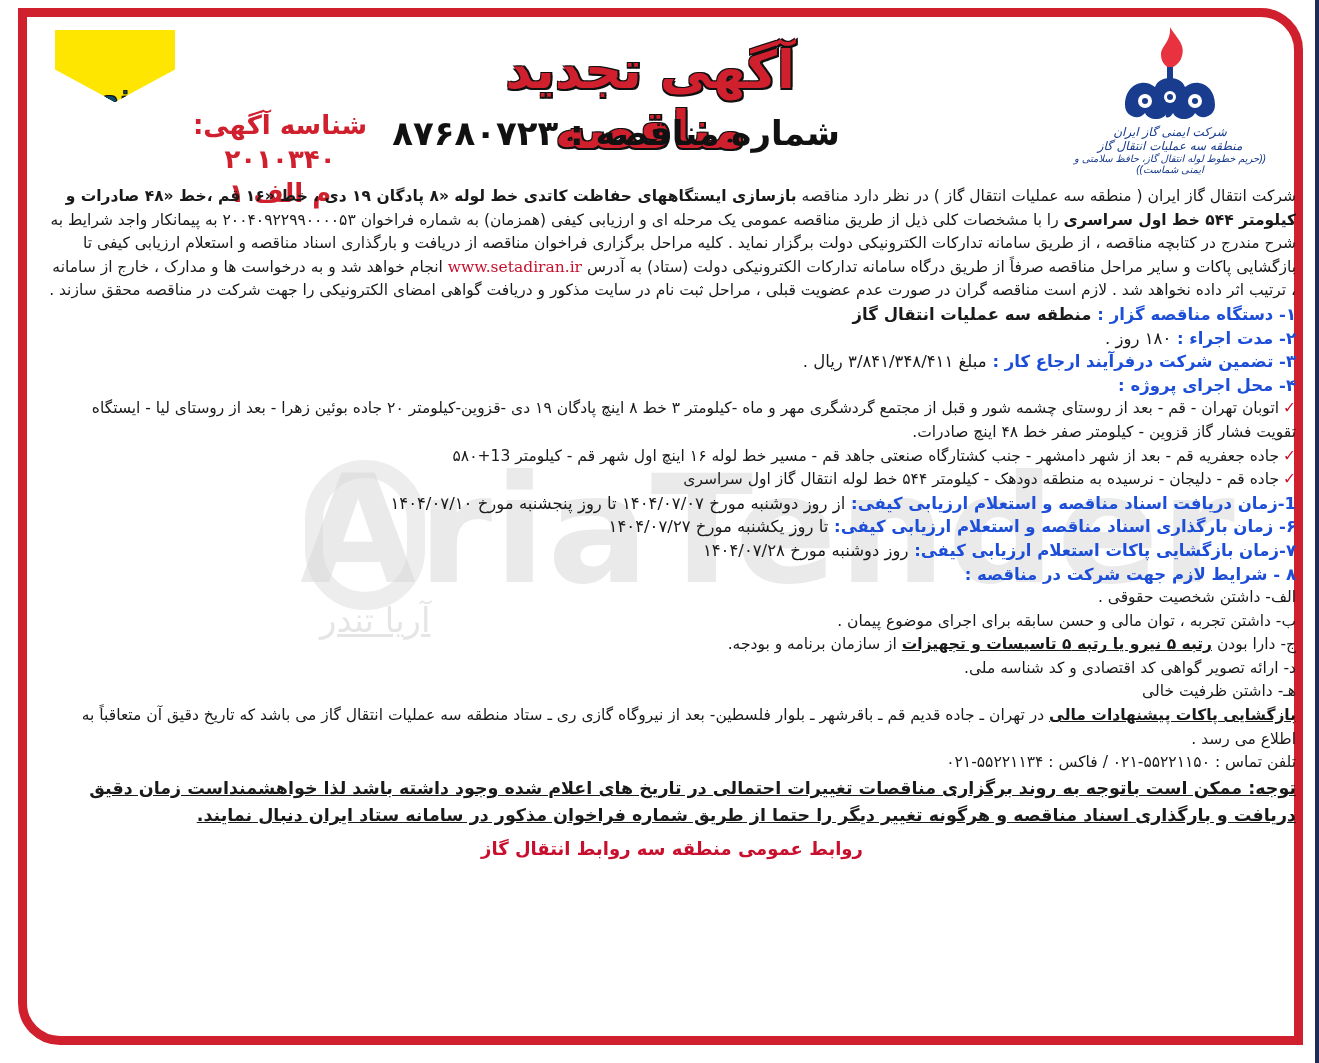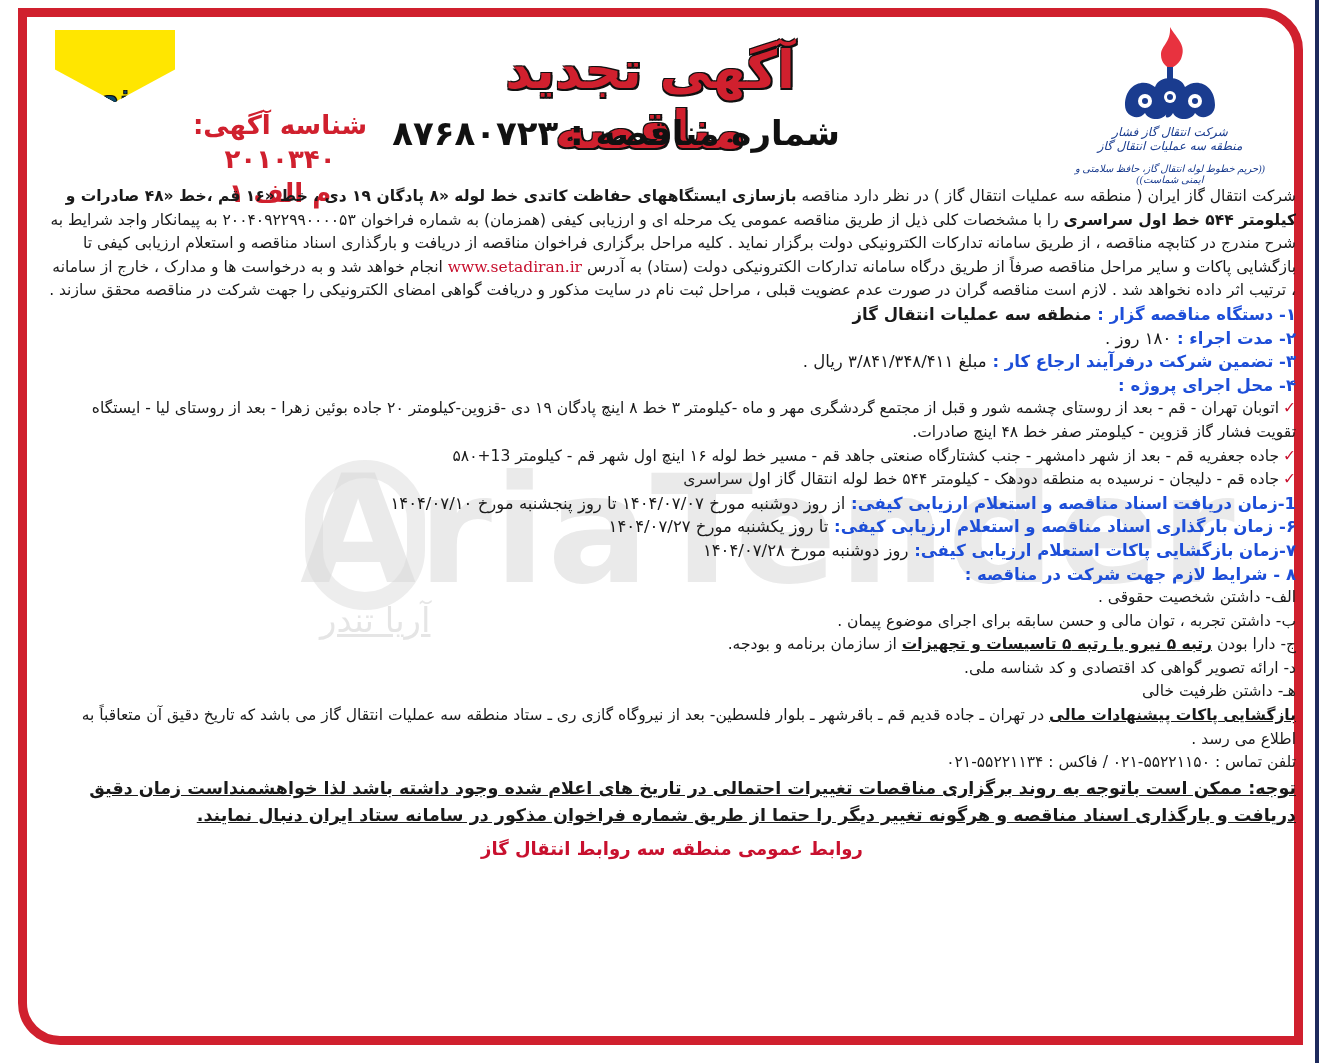--- a/index.html
+++ b/index.html
@@ -33,21 +33,21 @@
       color: #d0202e; font-weight: bold; font-size: 52px; line-height: 60px;
       text-shadow: 2px 2px 0 #111, -1px -1px 0 #111, 2px -1px 0 #111, -1px 2px 0 #111;
     }
     .tender-no {
       position: absolute; left: 480px; top: 108px; width: 360px; text-align: right; direction: rtl;
       color: #111; font-weight: bold; font-size: 34px; line-height: 50px; white-space: nowrap;
     }
     .logo { position: absolute; left: 1065px; top: 25px; width: 210px; height: 160px; text-align: center; }
     .logo svg { display: block; margin: 0 auto; }
     .logo-text { direction: rtl; font-family: "DejaVu Serif", serif; font-style: italic; color: #1a3c8f; font-size: 12px; line-height: 14px; }
-    .logo-slogan { direction: rtl; font-family: Liberation Serif, serif; font-style: italic; color: #1a3c8f; font-size: 10px; margin-top: 10px; }
+    .logo-slogan { direction: rtl; font-family: Liberation Sans, sans-serif; font-style: italic; color: #1a3c8f; font-size: 10px; margin-top: 0; }
     .content {
       position: absolute; left: 48px; top: 185px; width: 1248px; direction: rtl; text-align: right;
       font-family: "DejaVu Sans", sans-serif; font-size: 15.5px; line-height: 23.6px; color: #1a1a1a; z-index: 1;
     }
     .content p { margin: 0; }
     .b { font-weight: bold; }
     .red { color: #1d4ed8; font-weight: bold; }
     .url { color: #c8102e; font-family: "DejaVu Serif", serif; }
     .sec { font-size: 16.5px; }
     .check { color: #c8102e; font-weight: bold; margin-left: 4px; }
@@ -83,21 +83,21 @@
     <path d="M55 2 C62 14 72 20 66 34 C63 40 58 42 55 44 C52 42 46 38 46 30 C46 20 56 18 55 2 Z" fill="#e8323f"></path>
     <rect x="52" y="42" width="6" height="18" fill="#1a3c8f"></rect>
     <path d="M10 80 C10 60 28 52 40 62 C44 50 66 50 70 62 C82 52 100 60 100 80 C100 92 86 96 80 88 C76 96 62 96 58 88 C55 94 48 94 52 88 C48 96 34 96 30 88 C24 96 10 92 10 80 Z" fill="#1a3c8f"></path>
     <circle cx="30" cy="76" r="7" fill="#fff"></circle>
       <circle cx="55" cy="72" r="6" fill="#fff"></circle>
       <circle cx="80" cy="76" r="7" fill="#fff"></circle>
     <circle cx="30" cy="76" r="3" fill="#1a3c8f"></circle>
       <circle cx="55" cy="72" r="3" fill="#1a3c8f"></circle>
       <circle cx="80" cy="76" r="3" fill="#1a3c8f"></circle>
   </svg>
-  <div class="logo-text">شرکت انتقال گاز فشار</div>
+  <div class="logo-text">شرکت ایمنی گاز ایران</div>
   <div class="logo-text">منطقه سه عملیات انتقال گاز</div>
   <div class="logo-slogan">((حریم خطوط لوله انتقال گاز، حافظ سلامتی و ایمنی شماست))</div>
 </div>
 
 <div class="content">
   <p>
     <span>شرکت انتقال گاز ایران ( منطقه سه عملیات انتقال گاز ) در نظر دارد مناقصه </span><span class="b">بازسازی ایستگاههای حفاظت کاتدی خط لوله «۸ پادگان ۱۹ دی ، خط «۱۶ قم ،خط «۴۸ صادرات و کیلومتر ۵۴۴ خط اول سراسری</span><span> را با مشخصات کلی ذیل از طریق مناقصه عمومی یک مرحله ای و ارزیابی کیفی (همزمان) به شماره فراخوان ۲۰۰۴۰۹۲۲۹۹۰۰۰۰۵۳ به پیمانکار واجد شرایط به شرح مندرج در کتابچه مناقصه ، از طریق سامانه تدارکات الکترونیکی دولت برگزار نماید . کلیه مراحل برگزاری فراخوان مناقصه از دریافت و بارگذاری اسناد مناقصه و استعلام ارزیابی کیفی تا بازگشایی پاکات و سایر مراحل مناقصه صرفاً از طریق درگاه سامانه تدارکات الکترونیکی دولت (ستاد) به آدرس </span><span class="url">www.setadiran.ir</span><span> انجام خواهد شد و به درخواست ها و مدارک ، خارج از سامانه ، ترتیب اثر داده نخواهد شد . لازم است مناقصه گران در صورت عدم عضویت قبلی ، مراحل ثبت نام در سایت مذکور و دریافت گواهی امضای الکترونیکی را جهت شرکت در مناقصه محقق سازند .</span>
   </p>
 
   <p class="sec"><span class="red">۱- دستگاه مناقصه گزار : </span><span class="b">منطقه سه عملیات انتقال گاز</span></p>

